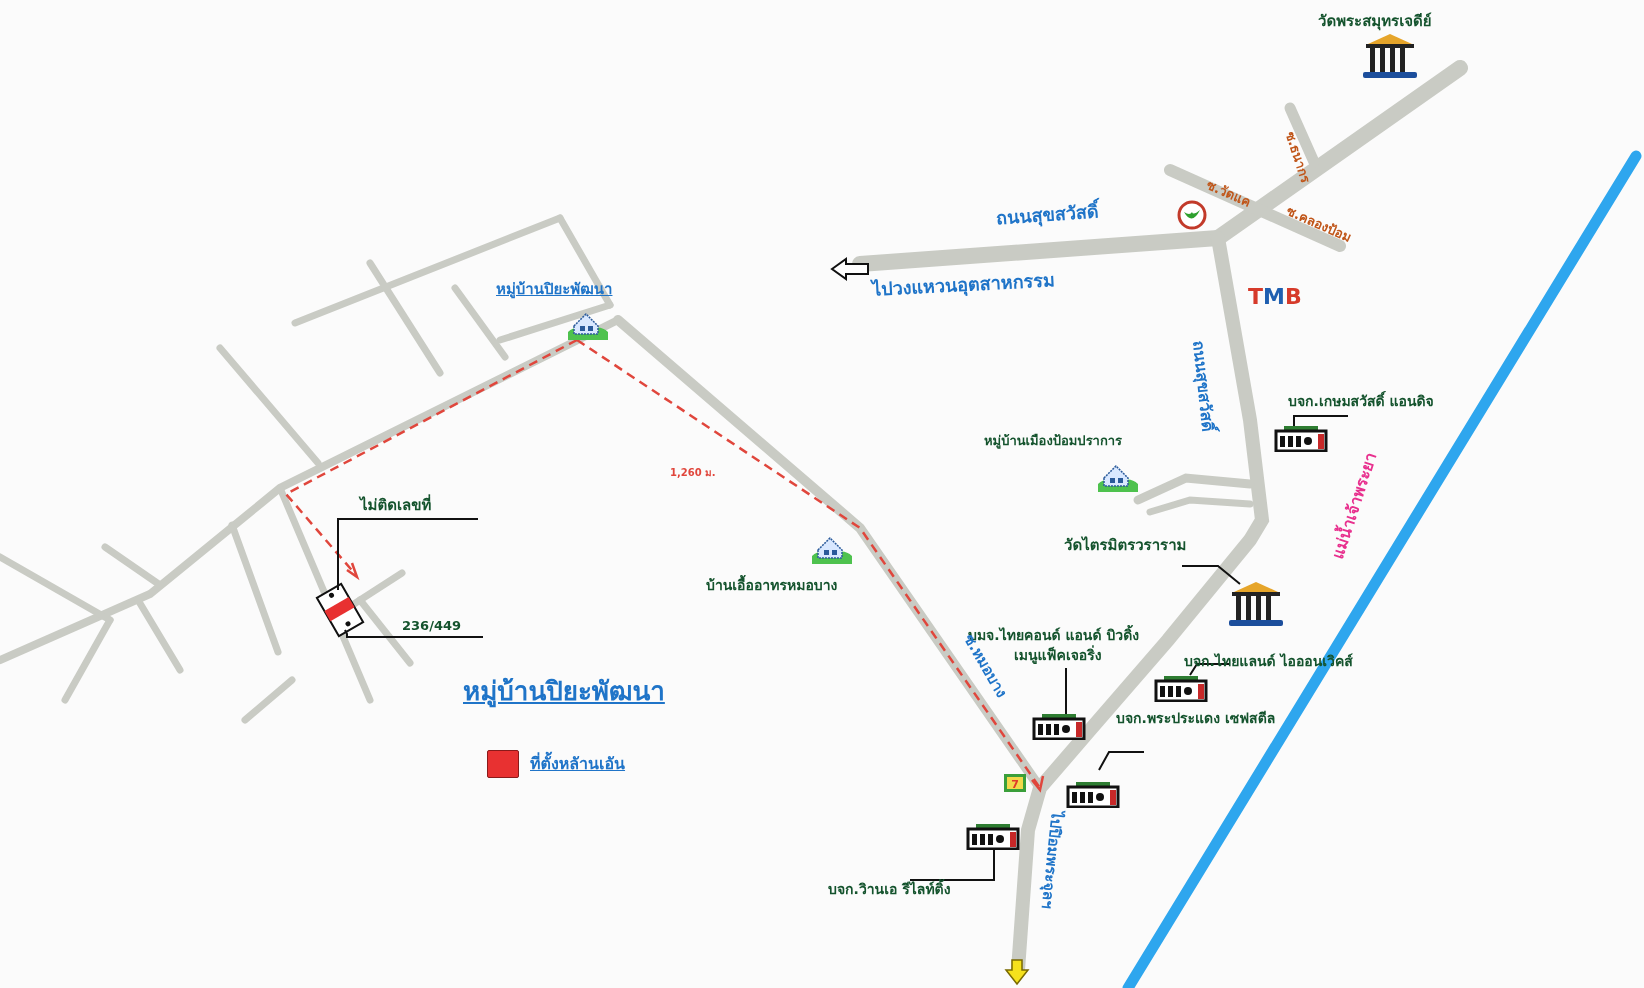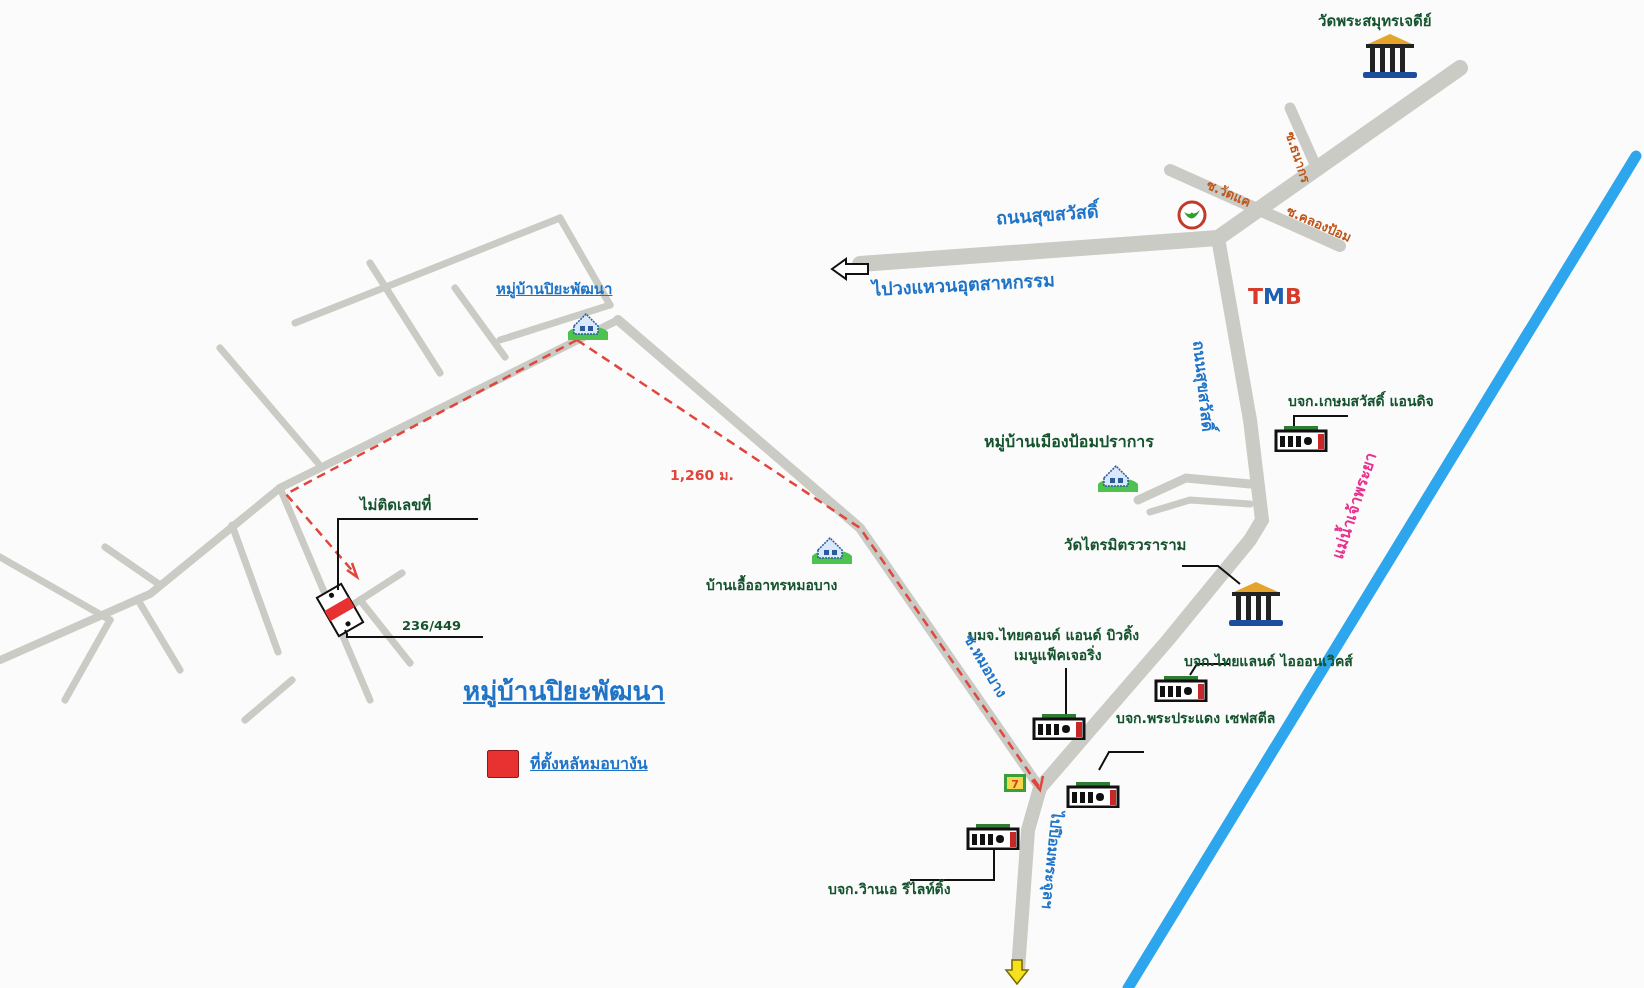--- a/index.html
+++ b/index.html
@@ -228,23 +228,23 @@
 
 <div class="lbl" style="left:1248px;top:286px;font-size:22px;">
   <span style="color:#d63a2a;">T</span><span style="color:#1f5fb0;">M</span><span style="color:#d63a2a;">B</span>
 </div>
 
 <div class="lbl blue" style="left:1206px;top:340px;font-size:16px;transform:rotate(84deg);transform-origin:left top;">ถนนสุขสวัสดิ์</div>
 
 <div class="lbl blue u" style="left:496px;top:282px;font-size:15px;">หมู่บ้านปิยะพัฒนา</div>
 
 <div class="lbl blk" style="left:1288px;top:394px;">บจก.เกษมสวัสดิ์ แอนดิจ</div>
-<div class="lbl blk" style="left:984px;top:434px;font-size:16px;">หมู่บ้านเมืองป้อมปราการ</div>
-
-<div class="lbl" style="left:670px;top:468px;font-size:14px;color:#e0463c;">1,260 ม.</div>
+<div class="lbl blk" style="left:984px;top:434px;font-size:13px;">หมู่บ้านเมืองป้อมปราการ</div>
+
+<div class="lbl" style="left:670px;top:468px;font-size:10px;color:#e0463c;">1,260 ม.</div>
 
 <div class="lbl" style="left:1330px;top:556px;font-size:16px;color:#e8308e;transform:rotate(-72deg);transform-origin:left top;">แม่น้ำเจ้าพระยา</div>
 
 <div class="lbl blk" style="left:360px;top:498px;font-size:15px;">ไม่ติดเลขที่</div>
 <div class="lbl blk" style="left:402px;top:619px;font-size:13px;">236/449</div>
 
 <div class="lbl blk" style="left:706px;top:578px;">บ้านเอื้ออาทรหมอบาง</div>
 <div class="lbl blk" style="left:1064px;top:538px;font-size:15px;">วัดไตรมิตรวราราม</div>
 
 <div class="lbl blk" style="left:968px;top:628px;">บมจ.ไทยคอนด์ แอนด์ บิวดิ้ง</div>
@@ -252,17 +252,17 @@
 
 <div class="lbl blue" style="left:974px;top:632px;font-size:15px;transform:rotate(60deg);transform-origin:left top;">ซ.หมอบาง</div>
 
 <div class="lbl blk" style="left:1184px;top:654px;">บจก.ไทยแลนด์ ไอออนเวิคส์</div>
 
 <div class="lbl blue u" style="left:463px;top:678px;font-size:26px;">หมู่บ้านปิยะพัฒนา</div>
 
 <div class="lbl blk" style="left:1116px;top:711px;">บจก.พระประแดง เซฟสตีล</div>
 
 <div class="legend-box"></div>
-<div class="lbl blue u" style="left:530px;top:756px;font-size:16px;">ที่ตั้งหลัหมอบางัน</div>
+<div class="lbl blue u" style="left:530px;top:756px;font-size:16px;">ที่ตั้งหลัานเอัน</div>
 
 <div class="lbl blue" style="left:1064px;top:812px;font-size:15px;transform:rotate(96deg);transform-origin:left top;">ไปปิอมพระจุลฯ</div>
 
 <div class="lbl blk" style="left:828px;top:882px;">บจก.วิานเอ รีไลท์ติ้ง</div>
 
 </body></html>

